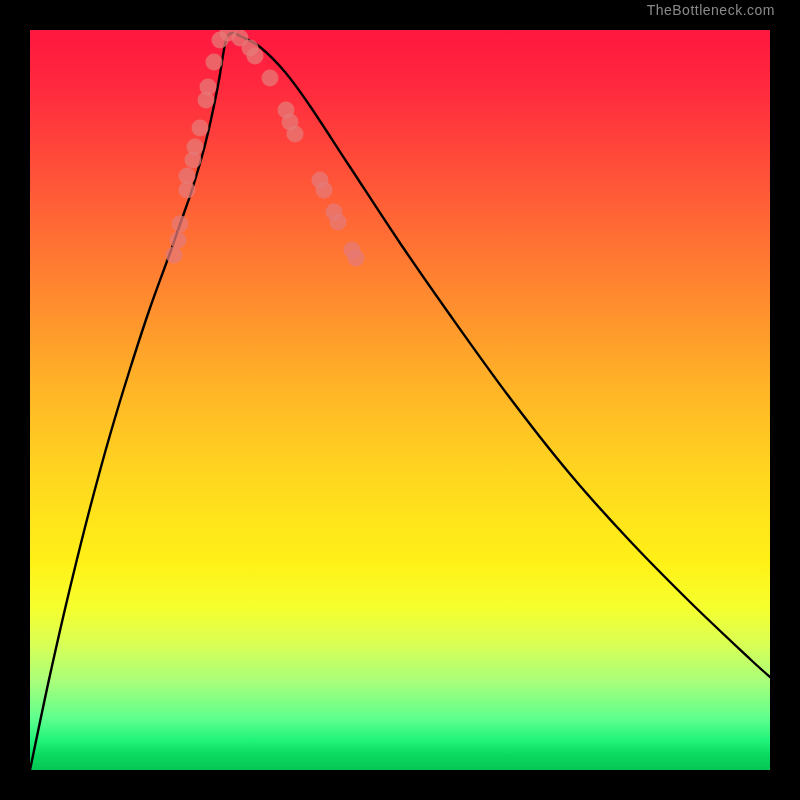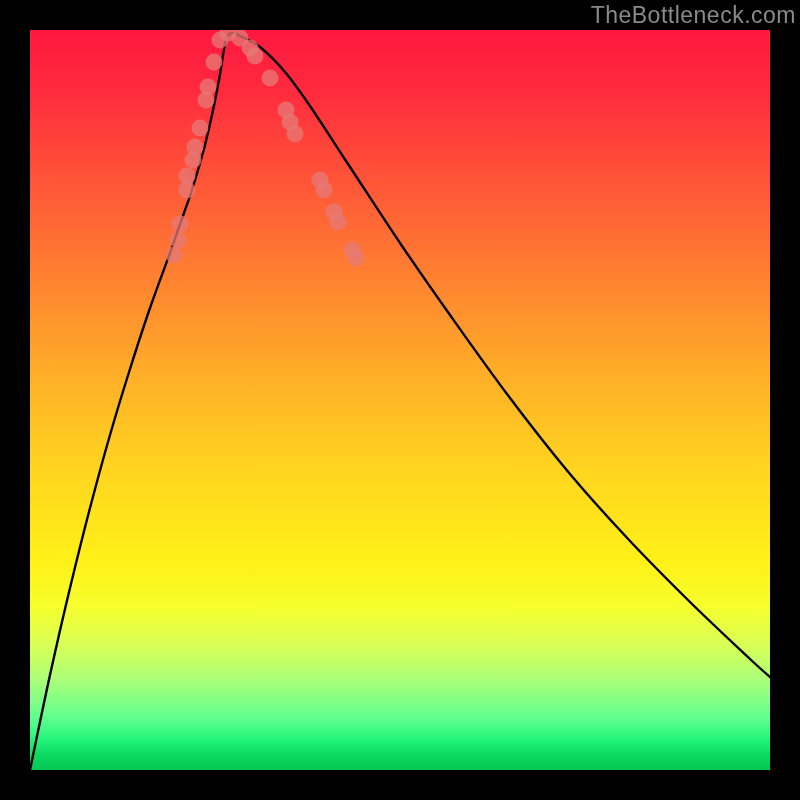--- a/index.html
+++ b/index.html
@@ -39,23 +39,23 @@
       #05c653 100%
     );
   }
   .curve-svg {
     position: absolute;
     inset: 0;
   }
   .watermark {
     position: absolute;
     top: 2px;
-    right: 4px;
+    right: 25px;
     font-family: Arial, Helvetica, sans-serif;
-    font-size: 23px;
+    font-size: 14px;
     color: #8a8a8a;
     letter-spacing: 0.5px;
   }
 </style>
 </head>
 <body>
 
 <div class="frame">
   <div class="gradient"></div>
   <svg class="curve-svg" viewBox="0 0 740 740" preserveAspectRatio="none">

